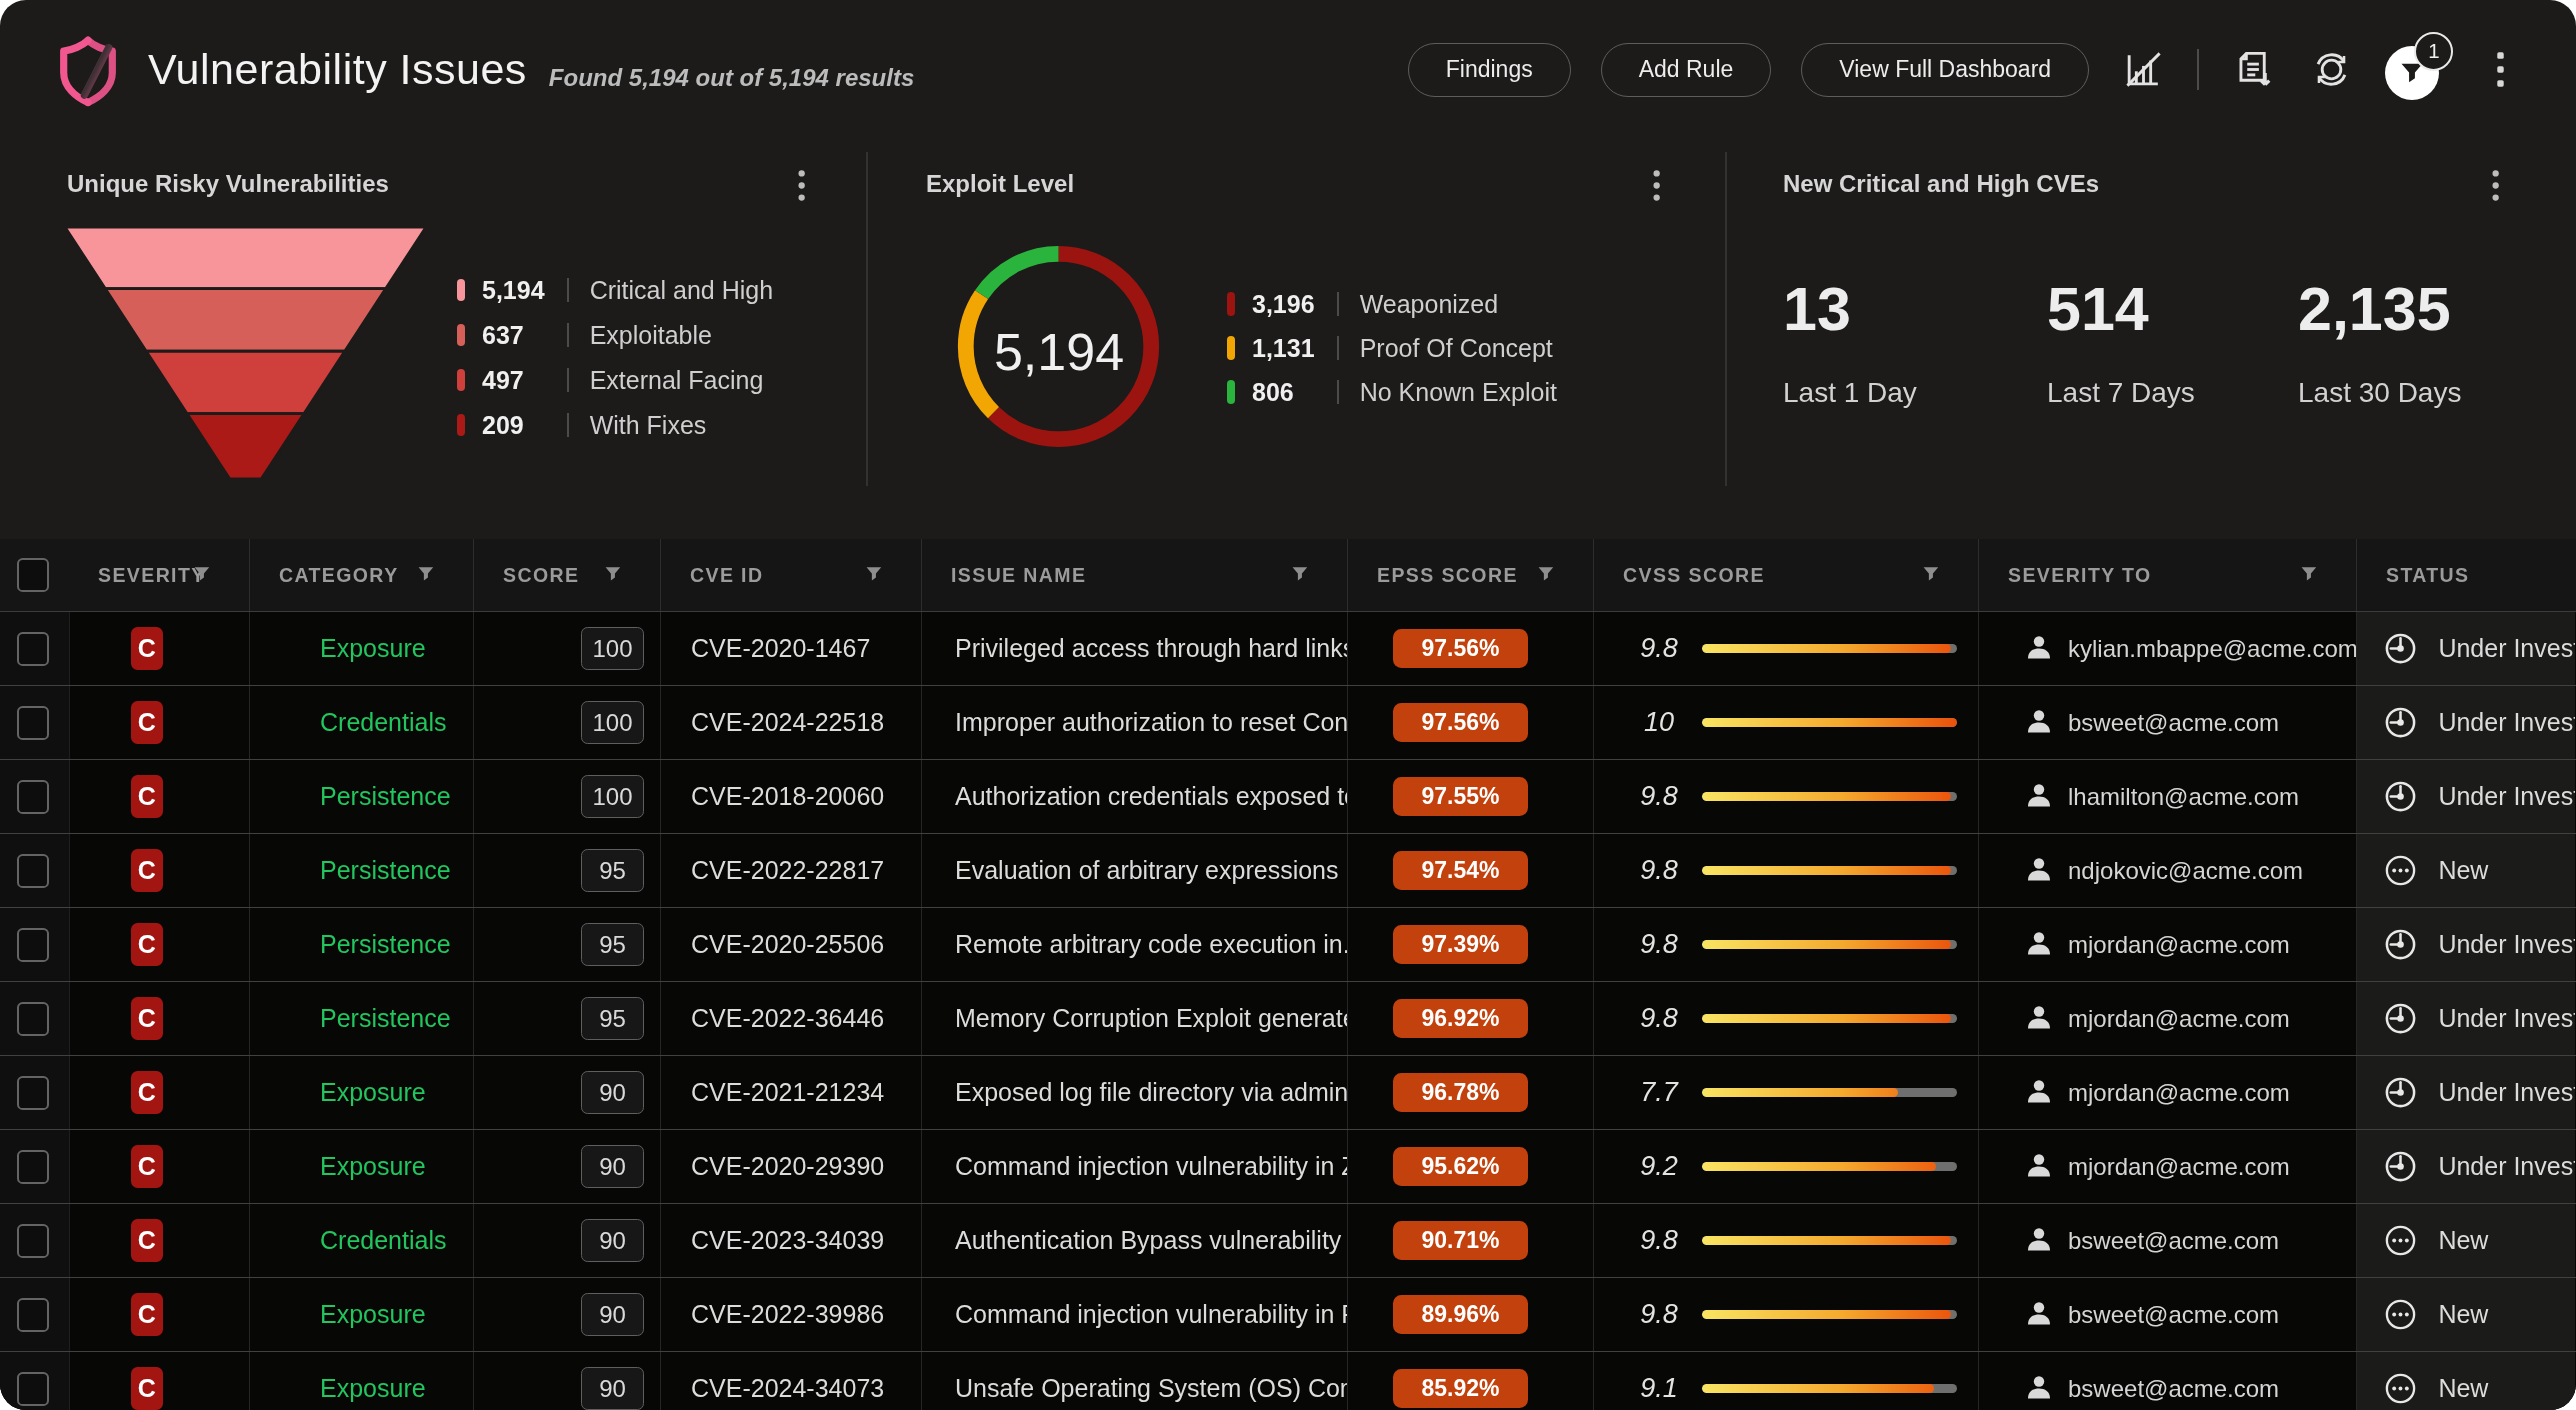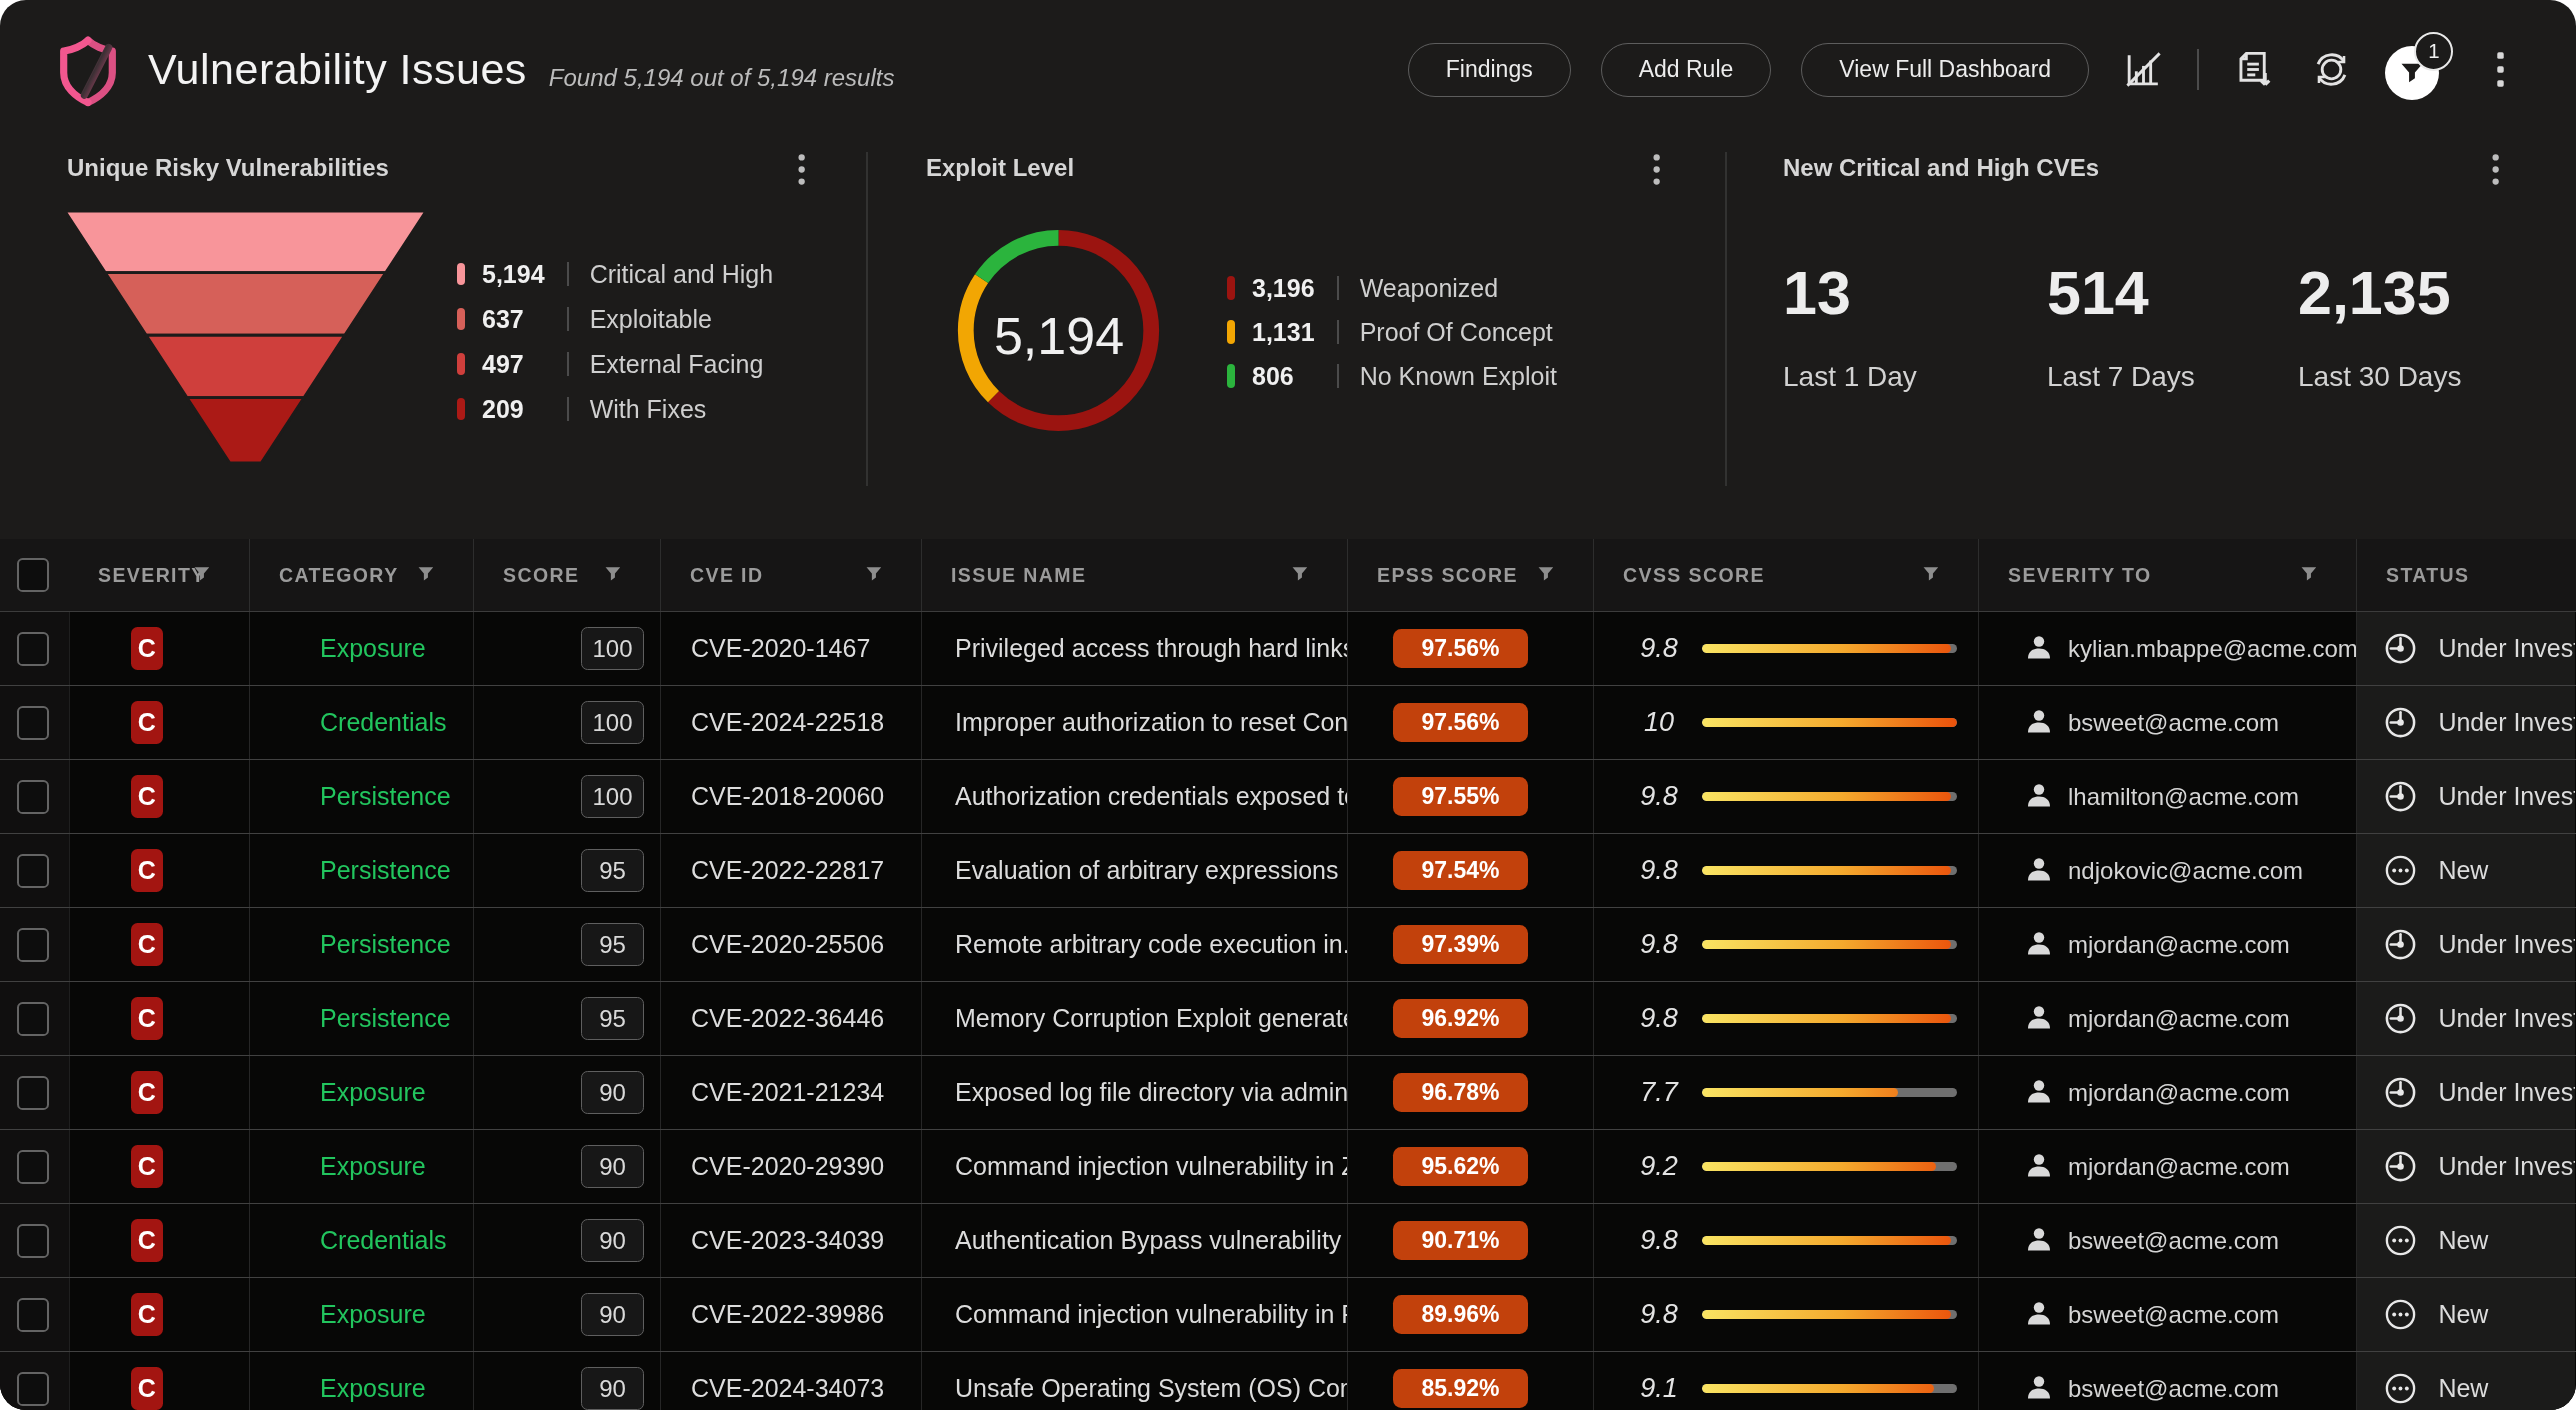--- a/index.html
+++ b/index.html
@@ -4,34 +4,34 @@
 <style>
   html,body{margin:0;padding:0;background:#ffffff;}
   .app{position:relative;width:2576px;height:1410px;background:#1c1b1a;border-radius:26px;overflow:hidden;
        font-family:"Liberation Sans",sans-serif;color:#d9d9d9;}
 
   
   .topbar{position:absolute;top:0;left:0;right:0;height:139px;display:flex;align-items:center;
           padding:0 52px;box-sizing:border-box;}
   .logo{width:72px;height:76px;flex:0 0 auto;}
   .app-title{font-size:43px;color:#f3f3f3;margin-left:24px;font-weight:500;letter-spacing:0.5px;white-space:nowrap;}
-  .app-subtitle{font-style:italic;font-size:24px;color:#bcbcbc;margin-left:22px;margin-top:16.7px;white-space:nowrap;}
+  .app-subtitle{font-style:italic;font-size:24px;color:#bcbcbc;margin-left:22px;margin-top:16.7px;white-space:nowrap;font-weight:bold;}
   .topbar-right{margin-left:auto;display:flex;align-items:center;gap:30px;}
   .pill-btn{height:54px;border:1.9px solid #5d5d5d;border-radius:28px;background:transparent;color:#ededed;
             font-size:23px;padding:0 37px;display:flex;align-items:center;font-family:inherit;cursor:pointer;white-space:nowrap;}
   .icon-btn{width:48px;height:48px;display:flex;align-items:center;justify-content:center;cursor:pointer;}
   .v-divider{width:1.9px;height:41px;background:#4c4c4c;}
   .avatar-wrap{position:relative;width:61px;height:61px;}
   .avatar{width:54px;height:54px;border-radius:50%;background:#ffffff;display:flex;align-items:center;justify-content:center;position:absolute;left:0;bottom:0;}
   .avatar-badge{position:absolute;right:-7.4px;top:-7.4px;width:35px;height:35px;border-radius:50%;border:2.8px solid #e9e9e9;
                 background:#1c1b1a;color:#f0f0f0;font-size:20.4px;display:flex;align-items:center;justify-content:center;}
 
   
   .panels{position:absolute;top:139px;left:0;right:0;height:400px;}
-  .panel{position:absolute;top:0;height:100%;box-sizing:border-box;}
+  .panel{position:absolute;top:16px;height:100%;box-sizing:border-box;}
   .panel-title{font-size:24px;font-weight:700;color:#d6d6d6;position:absolute;top:15px;white-space:nowrap;}
   .panel-kebab{position:absolute;top:9.3px;cursor:pointer;width:37px;height:43px;display:flex;align-items:center;justify-content:center;}
   .panel-div{position:absolute;top:13px;height:334px;width:1.9px;background:#323231;}
 
   .legend{position:absolute;display:flex;flex-direction:column;}
   .legend-item{display:flex;align-items:center;height:32px;}
   .legend-marker{width:8.3px;height:22px;border-radius:4.6px;flex:0 0 auto;}
   .legend-value{font-size:25px;font-weight:700;color:#f0f0f0;margin-left:16.7px;min-width:78px;}
   .legend-sep{width:1.9px;height:24px;background:#4b4b4b;margin:0 20.4px 0 7.4px;}
   .legend-label{font-size:25px;color:#cfcfcf;white-space:nowrap;}

